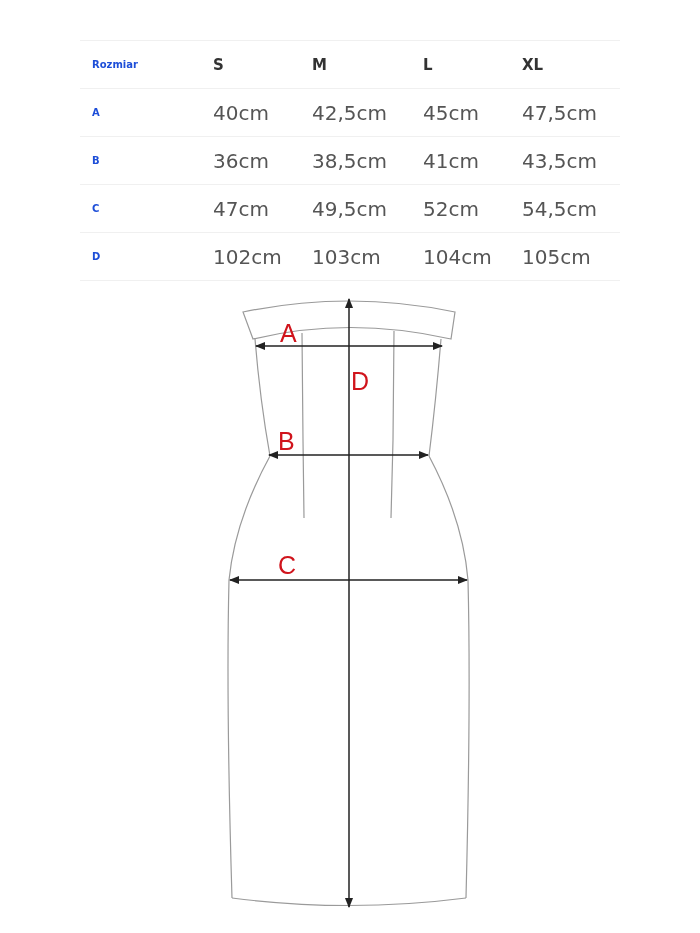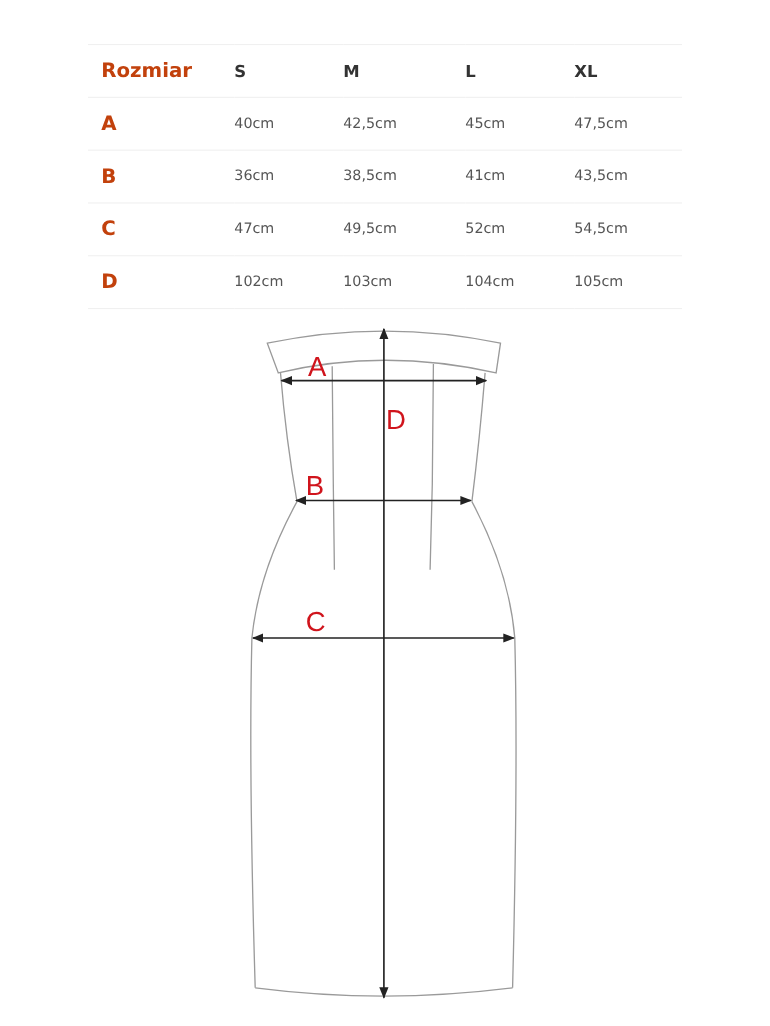--- a/index.html
+++ b/index.html
@@ -1,22 +1,22 @@
 <!DOCTYPE html>
 <html><head>
 <meta charset="utf-8">
 <style>
   html, body { margin:0; padding:0; background:#ffffff; }
   body { width:700px; height:933px; position:relative; overflow:hidden; font-family:"DejaVu Sans", sans-serif; }
   .size-table { position:absolute; left:80px; top:40px; width:540px; border-collapse:collapse; }
   .size-table tr { height:48px; border-top:1px solid #f0f0f0; }
   .size-table tr:last-child { border-bottom:1px solid #f0f0f0; }
-  .size-table td { padding:0; font-size:13px; color:#555555; vertical-align:middle; }
+  .size-table td { padding:0; font-size:20px; color:#555555; vertical-align:middle; }
   .size-table .hdr td { font-weight:bold; color:#333333; font-size:15px; }
-  .size-table td.rowlbl { font-weight:bold; color:#c2410c; font-size:18px; padding-left:12px; width:121px; }
+  .size-table td.rowlbl { font-weight:bold; color:#1d4ed8; font-size:10px; padding-left:12px; width:121px; }
   .size-table .hdr td.rowlbl { padding-left:12px; }
   .c-s { width:99px; } .c-m { width:111px; } .c-l { width:99px; }
   .diagram { position:absolute; left:0; top:280px; }
   .mlabel { font-family:"Liberation Sans", sans-serif; font-size:25px; fill:#d0141c; }
 </style>
 </head>
 <body>
 
 <table class="size-table">
   <tbody>

